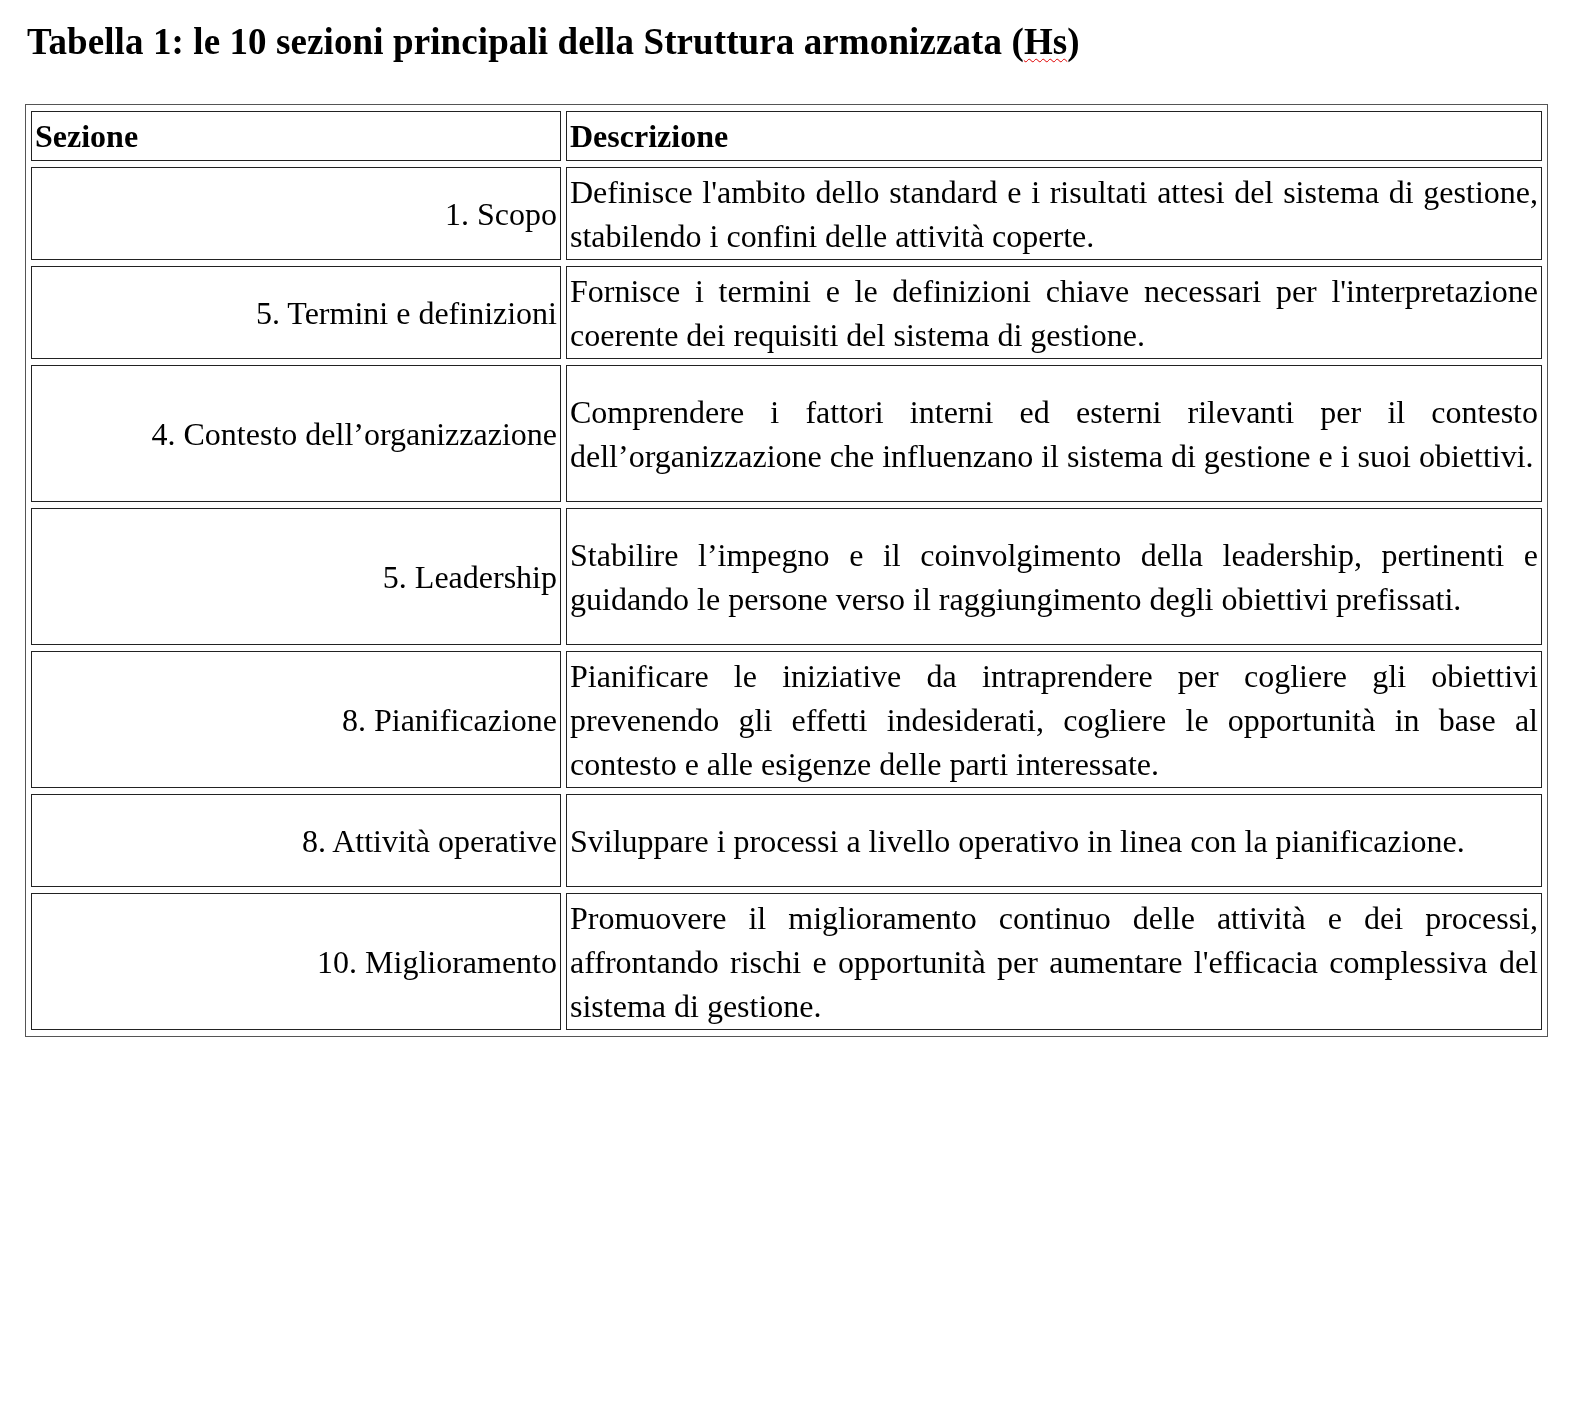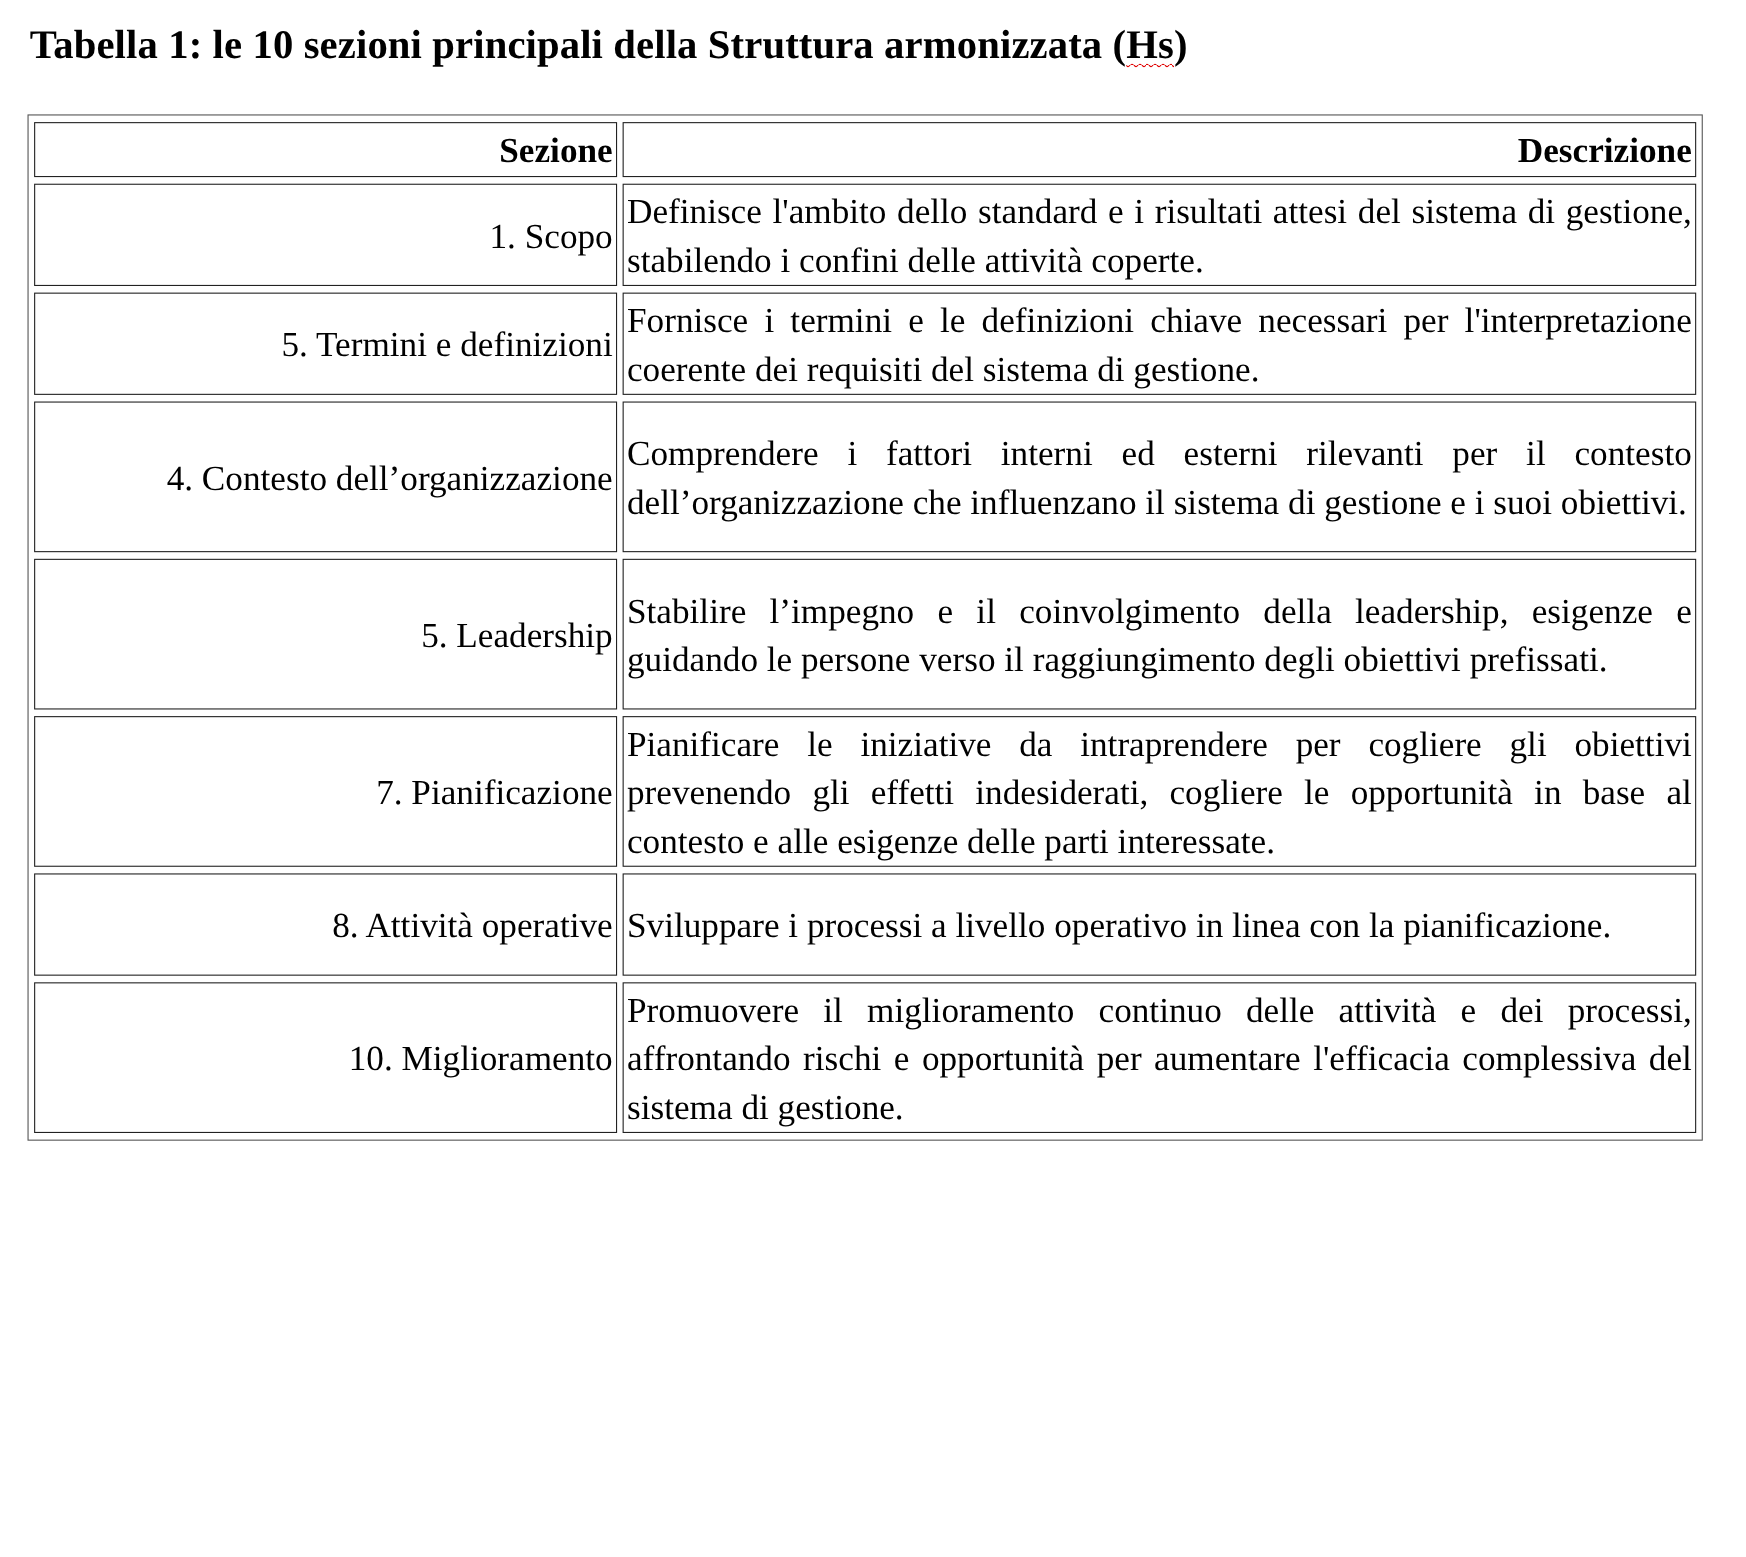--- a/index.html
+++ b/index.html
@@ -27,21 +27,21 @@
       font-size: 32px;
       line-height: 44px;
     }
     table.sections col.c1 { width: 530px; }
     table.sections td, table.sections th {
       border: 1.5px solid #222;
       padding: 0 3px;
       vertical-align: middle;
     }
     table.sections th {
-      text-align: right; font-weight: bold; height: 48px;
+      text-align: left; font-weight: bold; height: 48px;
     }
     td.sec { white-space: nowrap; text-align: right; }
     td.desc { text-align: justify; margin-top: 28px; }
     tr.h2 td { height: 91px; }
     tr.h3 td { height: 135px; }
   </style>
 </head>
 <body>
 
 <div class="title"><span>Tabella 1: le 10 sezioni principali della Struttura armonizzata (</span><span class="spell">Hs</span><span>)</span></div>
@@ -65,24 +65,24 @@
       <tr class="h2">
         <td class="sec">5. Termini e definizioni</td>
         <td class="desc">Fornisce i termini e le definizioni chiave necessari per l'interpretazione coerente dei requisiti del sistema di gestione.</td>
       </tr>
       <tr class="h3">
         <td class="sec">4. Contesto dell’organizzazione</td>
         <td class="desc">Comprendere i fattori interni ed esterni rilevanti per il contesto dell’organizzazione che influenzano il sistema di gestione e i suoi obiettivi.</td>
       </tr>
       <tr class="h3">
         <td class="sec">5. Leadership</td>
-        <td class="desc">Stabilire l’impegno e il coinvolgimento della leadership, esigenze e guidando le persone verso il raggiungimento degli obiettivi prefissati.</td>
+        <td class="desc">Stabilire l’impegno e il coinvolgimento della leadership, pertinenti e guidando le persone verso il raggiungimento degli obiettivi prefissati.</td>
       </tr>
       <tr class="h3">
-        <td class="sec">7. Pianificazione</td>
+        <td class="sec">8. Pianificazione</td>
         <td class="desc">Pianificare le iniziative da intraprendere per cogliere gli obiettivi prevenendo gli effetti indesiderati, cogliere le opportunità in base al contesto e alle esigenze delle parti interessate.</td>
       </tr>
       <tr class="h2">
         <td class="sec">8. Attività operative</td>
         <td class="desc">Sviluppare i processi a livello operativo in linea con la pianificazione.</td>
       </tr>
       <tr class="h3">
         <td class="sec">10. Miglioramento</td>
         <td class="desc">Promuovere il miglioramento continuo delle attività e dei processi, affrontando rischi e opportunità per aumentare l'efficacia complessiva del sistema di gestione.</td>
       </tr>

